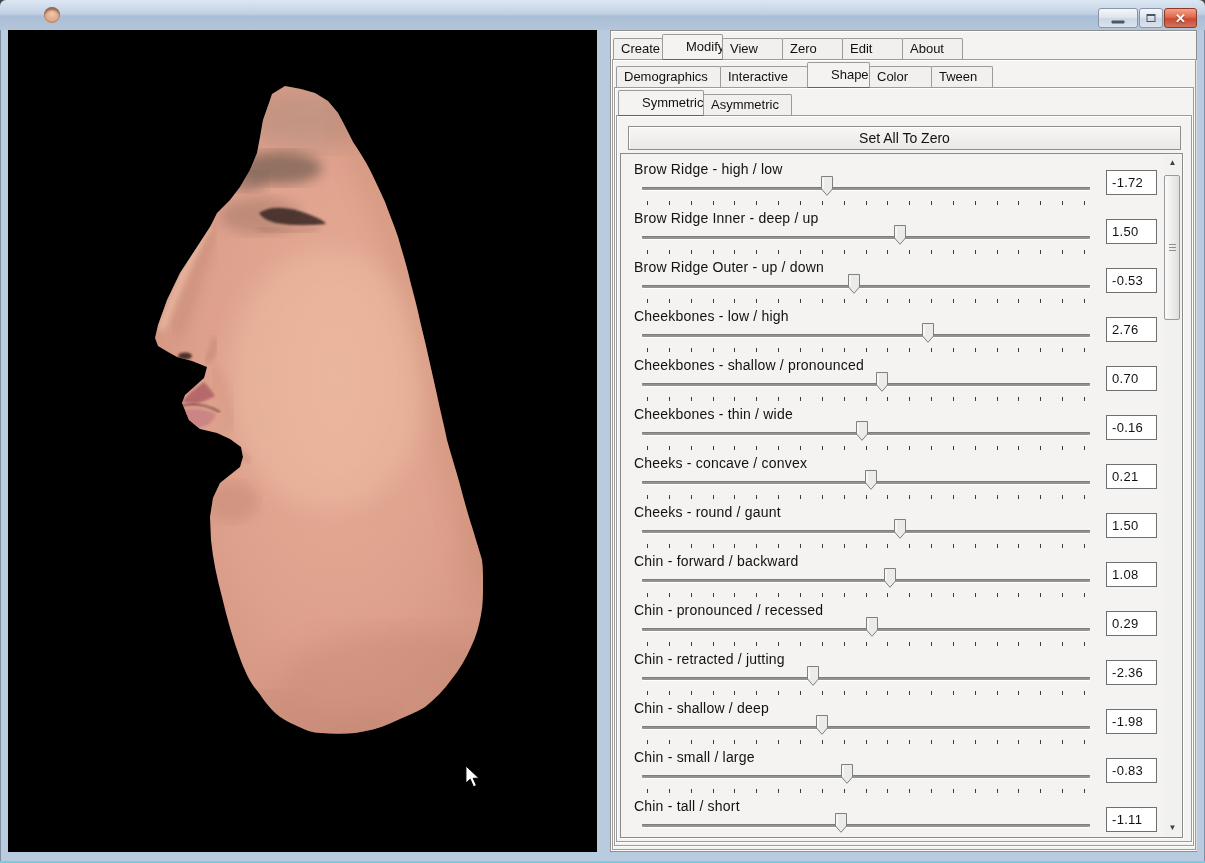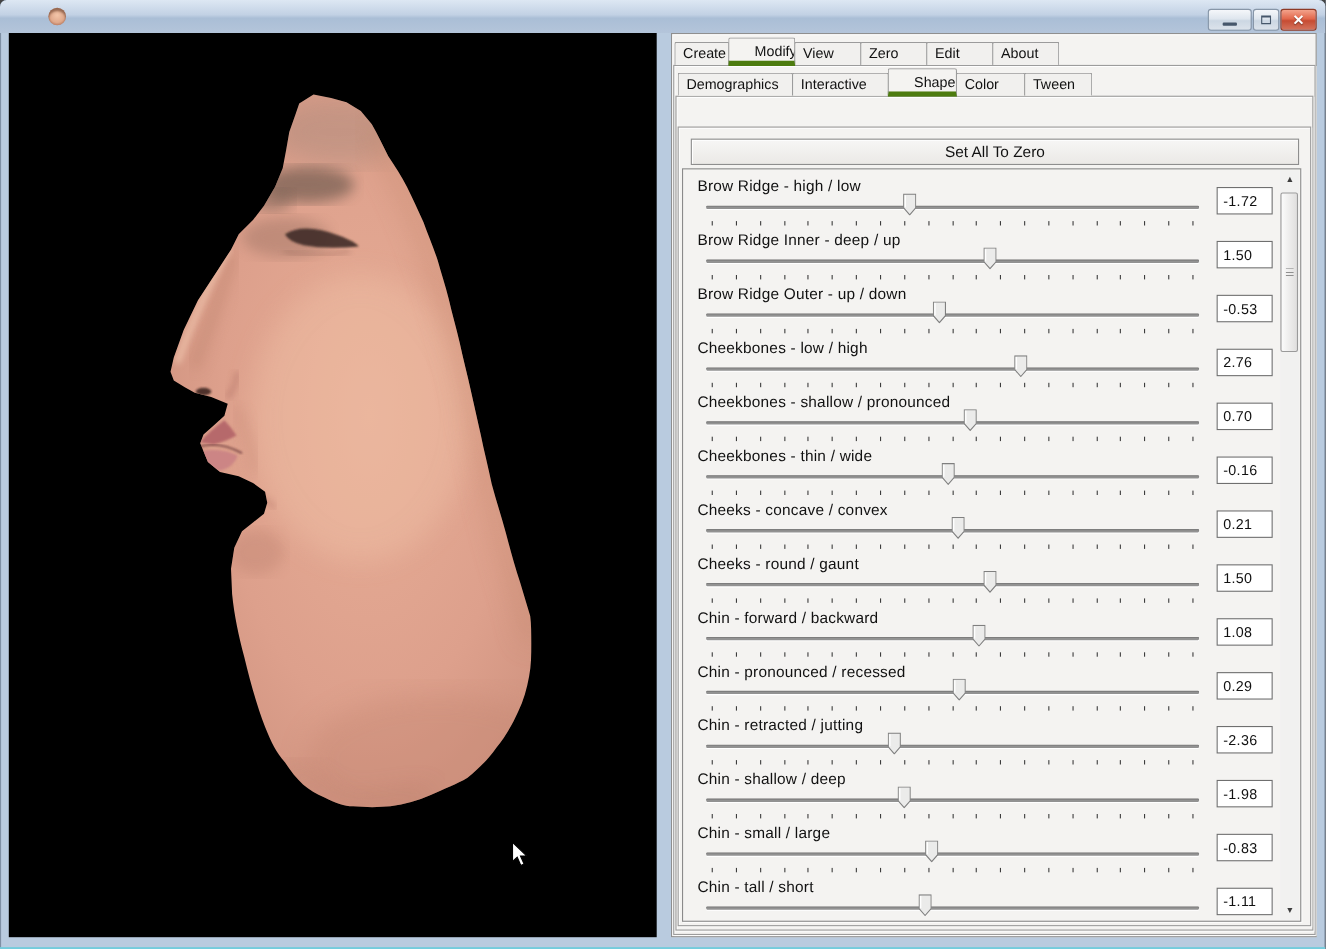--- a/index.html
+++ b/index.html
@@ -38,21 +38,21 @@
     box-shadow:inset 1px 1px 0 rgba(255,255,255,.9), 1px 1px 0 rgba(255,255,255,.7);}
   .pane1{left:1px;top:28px;width:584px;height:791px;}
   .pane2{left:3px;top:56px;width:580px;height:759px;}
   .pane3{left:5px;top:84px;width:576px;height:727px;}
   .tabrow{position:absolute;display:flex;align-items:flex-end;height:26px;z-index:5;}
   .tab{height:21px;background:#f1f0ee;border:1px solid #9b9b9b;border-bottom:none;
     border-radius:2px 2px 0 0;font-size:13px;line-height:19px;padding:0 7px;
     white-space:nowrap;overflow:hidden;cursor:default;}
   .tab + .tab{margin-left:-1px;}
   .tab.selected{height:26px;line-height:23px;background:#f4f3f1;z-index:6;
-    margin-bottom:-1px;border-bottom:5px solid #4d7c0f;padding-left:23px;}
+    margin-bottom:-1px;border-bottom:1px solid #4d7c0f;padding-left:23px;}
   .tabrow-menu{left:2px;top:2px;}
   .tabrow-menu .tab{width:61px;}
   .tabrow-menu .tab:nth-child(1){width:50px;}
   .tabrow-cat{left:5px;top:30px;}
   .tabrow-cat .tab:nth-child(1){width:105px;}
   .tabrow-cat .tab:nth-child(2){width:88px;}
   .tabrow-cat .tab:nth-child(3){width:63px;}
   .tabrow-cat .tab:nth-child(4){width:63px;}
   .tabrow-cat .tab:nth-child(5){width:62px;}
   .tabrow-sym{left:7px;top:58px;}
@@ -188,20 +188,24 @@
         <div class="tab">Edit</div>
         <div class="tab">About</div>
       </div>
     <div class="tabrow tabrow-cat" id="tabrow-cat">
         <div class="tab">Demographics</div>
         <div class="tab">Interactive</div>
         <div class="tab selected">Shape</div>
         <div class="tab">Color</div>
         <div class="tab">Tween</div>
       </div>
+    <div class="tabrow tabrow-sym" id="tabrow-sym">
+        <div class="tab selected">Symmetric</div>
+        <div class="tab">Asymmetric</div>
+      </div>
 
     <div class="zero-button">Set All To Zero</div>
 
     <div class="scrollarea">
       <div class="slider-list" id="slider-list">
           <div class="slider-row">
             <div class="slider-label">Brow Ridge - high / low</div>
             <div class="slider-track"></div>
             <div class="slider-thumb" style="left: 199.472px;"><svg width="12" height="20" viewBox="0 0 12 20">
                 <path d="M0.5,0.5 H11.5 V13 L6,19.3 L0.5,13 Z" fill="#ebebea" stroke="#7f7f7f"></path>

